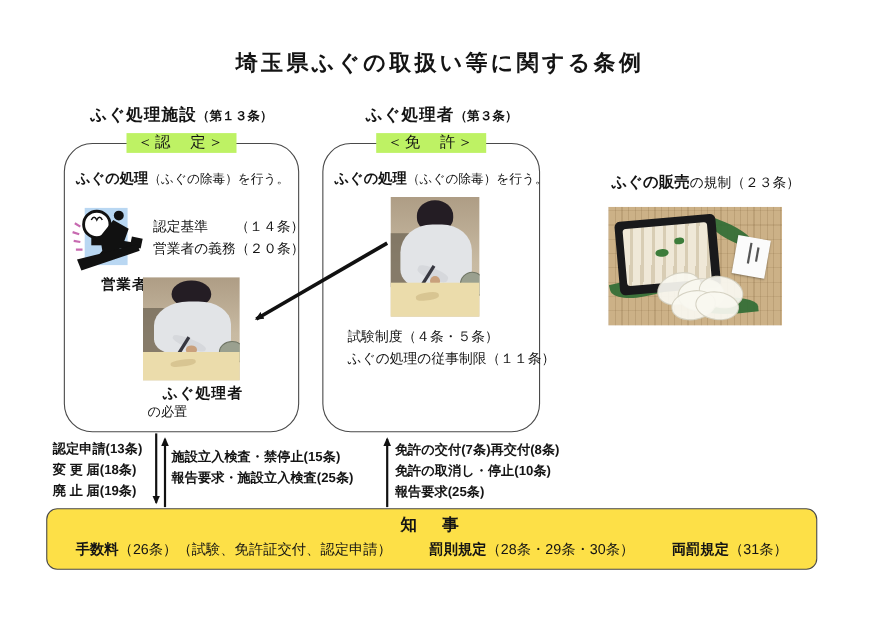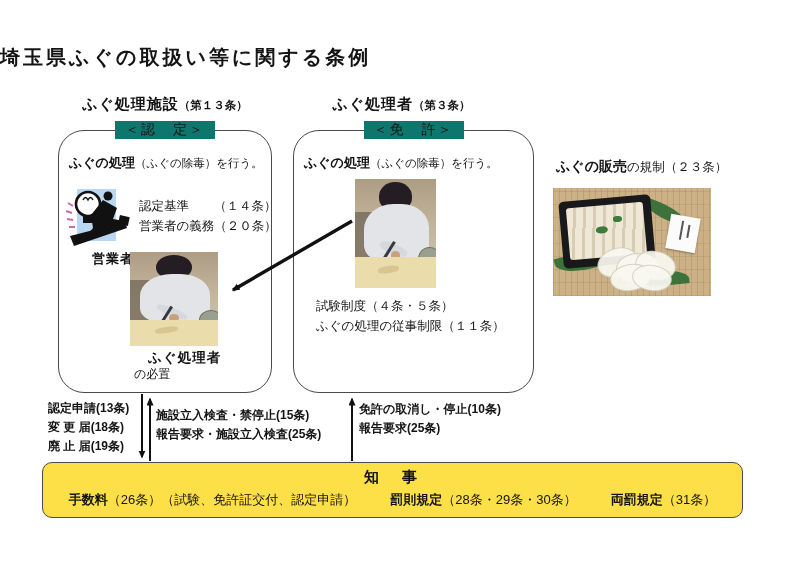--- a/index.html
+++ b/index.html
@@ -1,27 +1,27 @@
 <!DOCTYPE html>
 <html><head>
 <meta charset="utf-8">
 <style>
   *{margin:0;padding:0;box-sizing:border-box}
   html,body{background:#fff}
   body{width:800px;height:564px;font-family:"Liberation Sans",sans-serif;color:#141414;position:relative;overflow:hidden}
   .stage{position:relative;width:800px;height:564px;background:#fff}
   .abs{position:absolute}
 
-  .page-title{position:absolute;top:44px;left:0;width:100%;text-align:left;font-size:20px;font-weight:bold;letter-spacing:3px}
+  .page-title{position:absolute;top:44px;left:0;width:100%;text-align:center;font-size:20px;font-weight:bold;letter-spacing:3px}
 
   .box{position:absolute;border:1.6px solid #4a4a4a;border-radius:26px;background:transparent}
   .box-title{position:absolute;text-align:center;white-space:nowrap}
   .bt-main{font-size:15px;font-weight:bold;letter-spacing:1px}
   .bt-art{font-size:11.5px;font-weight:bold}
-  .subtitle{position:absolute;top:-10px;left:50%;transform:translateX(-50%);background:#0f766e;padding:0 10px;font-size:14px;white-space:nowrap;letter-spacing:2px}
+  .subtitle{position:absolute;top:-10px;left:50%;transform:translateX(-50%);background:#bef264;padding:0 10px;font-size:14px;white-space:nowrap;letter-spacing:2px}
   .action{position:absolute;top:22px;left:10px;white-space:nowrap}
   .action .b{font-size:13px;font-weight:bold}
   .action .s{font-size:11.5px}
 
   .small-list{position:absolute;font-size:12.5px;line-height:20px;white-space:nowrap}
 
   .operator-label{position:absolute;font-size:13px;font-weight:bold;letter-spacing:1px}
 
   .caption{position:absolute;font-size:12px;line-height:17px;white-space:nowrap}
   .caption .cb{font-size:13.5px;font-weight:bold;letter-spacing:1px}
@@ -117,21 +117,21 @@
   </div>
 
   <div class="caption" style="left:134px;top:349px">
     <div class="cb" style="padding-left:14px">ふぐ処理者</div>
     <div>の必置</div>
   </div>
 
   <div class="box-title" style="left:293px;width:217px;top:95px">
     <span class="bt-main">ふぐ処理者</span><span class="bt-art">（第３条）</span>
   </div>
-  <div class="box" style="left:293px;top:130px;width:241px;height:263px">
+  <div class="box" style="left:293px;top:130px;width:198px;height:263px">
     <div class="subtitle">＜免　許＞</div>
     <div class="action">
       <span class="b">ふぐの処理</span><span class="s">（ふぐの除毒）を行う。</span>
     </div>
   </div>
 
   <div class="photo" style="left:355px;top:179px;width:81px;height:109px">
     <div class="p-bg"></div>
       <div class="p-shelf"></div>
       <div class="p-head"></div>
@@ -179,20 +179,21 @@
     <div>変 更 届(18条)</div>
     <div>廃 止 届(19条)</div>
   </div>
 
   <div class="conn-text" style="left:156px;top:406px">
     <div>施設立入検査・禁停止(15条)</div>
     <div>報告要求・施設立入検査(25条)</div>
   </div>
 
   <div class="conn-text" style="left:359px;top:400px">
+    <div>免許の交付(7条)再交付(8条)</div>
     <div>免許の取消し・停止(10条)</div>
     <div>報告要求(25条)</div>
   </div>
 
   <div class="gov-box" style="left:42px;top:462px;width:701px;height:56px">
     <div class="gov-title">知　事</div>
     <div class="gov-items">
       <span><span class="gb">手数料</span><span>（26条）（試験、免許証交付、認定申請）</span></span>
       <span><span class="gb">罰則規定</span><span>（28条・29条・30条）</span></span>
       <span><span class="gb">両罰規定</span><span>（31条）</span></span>

